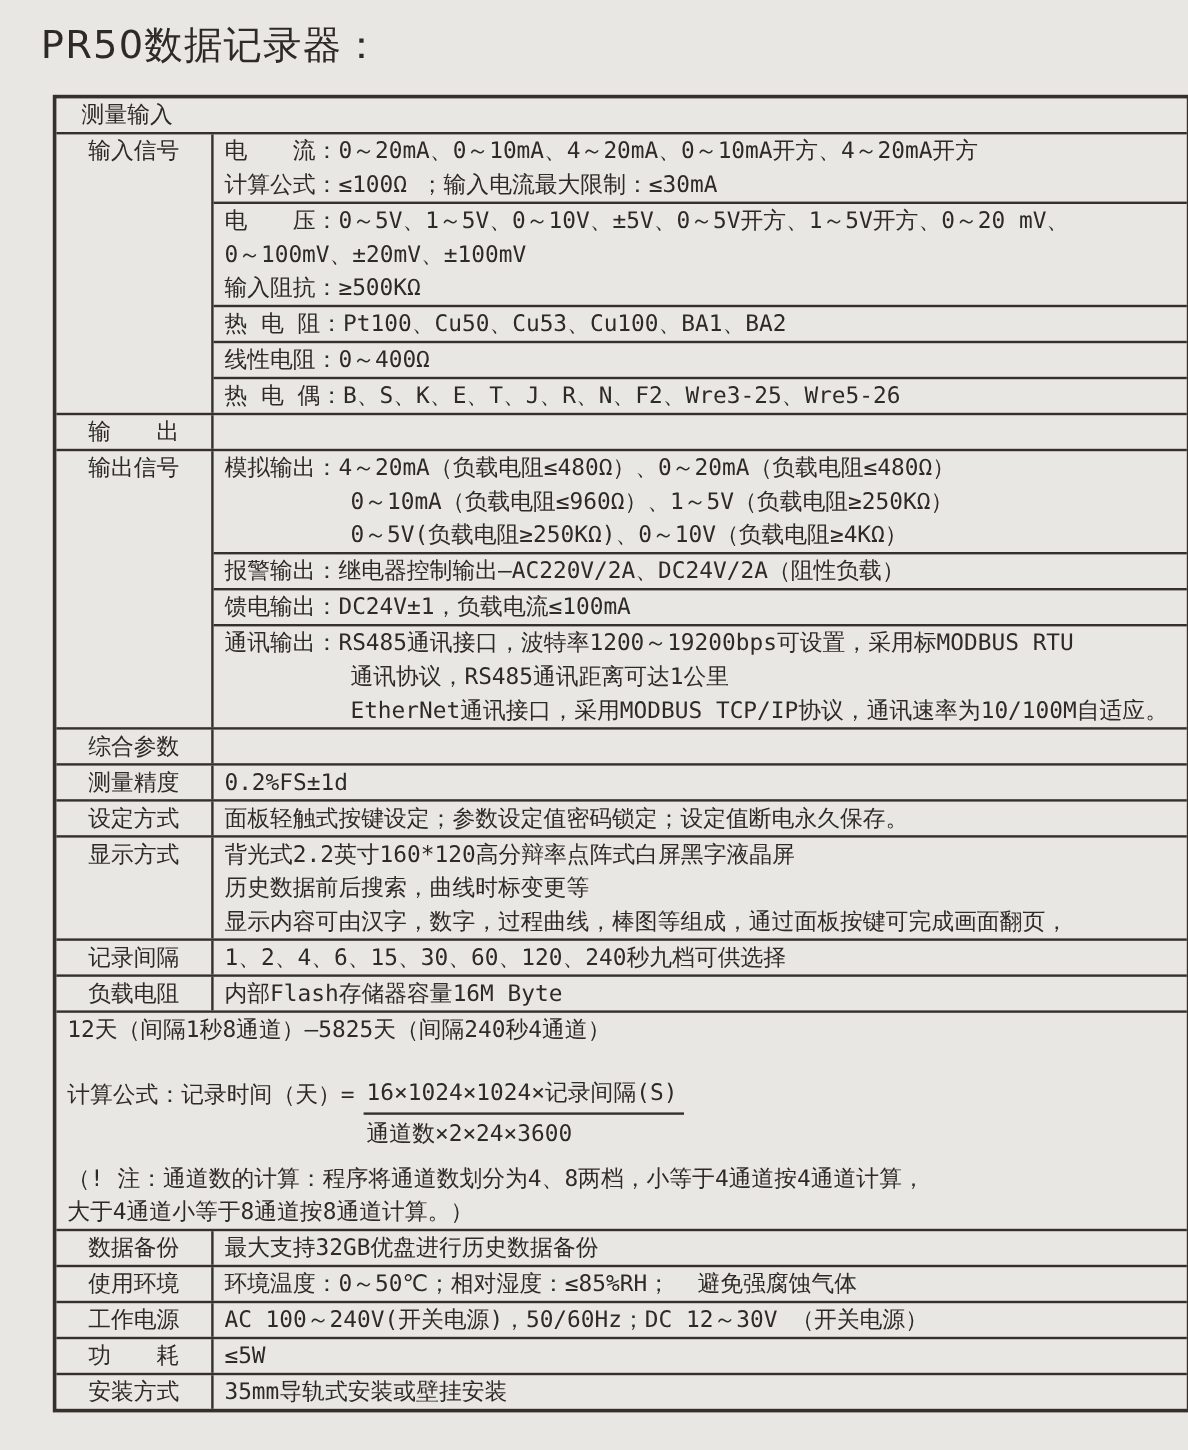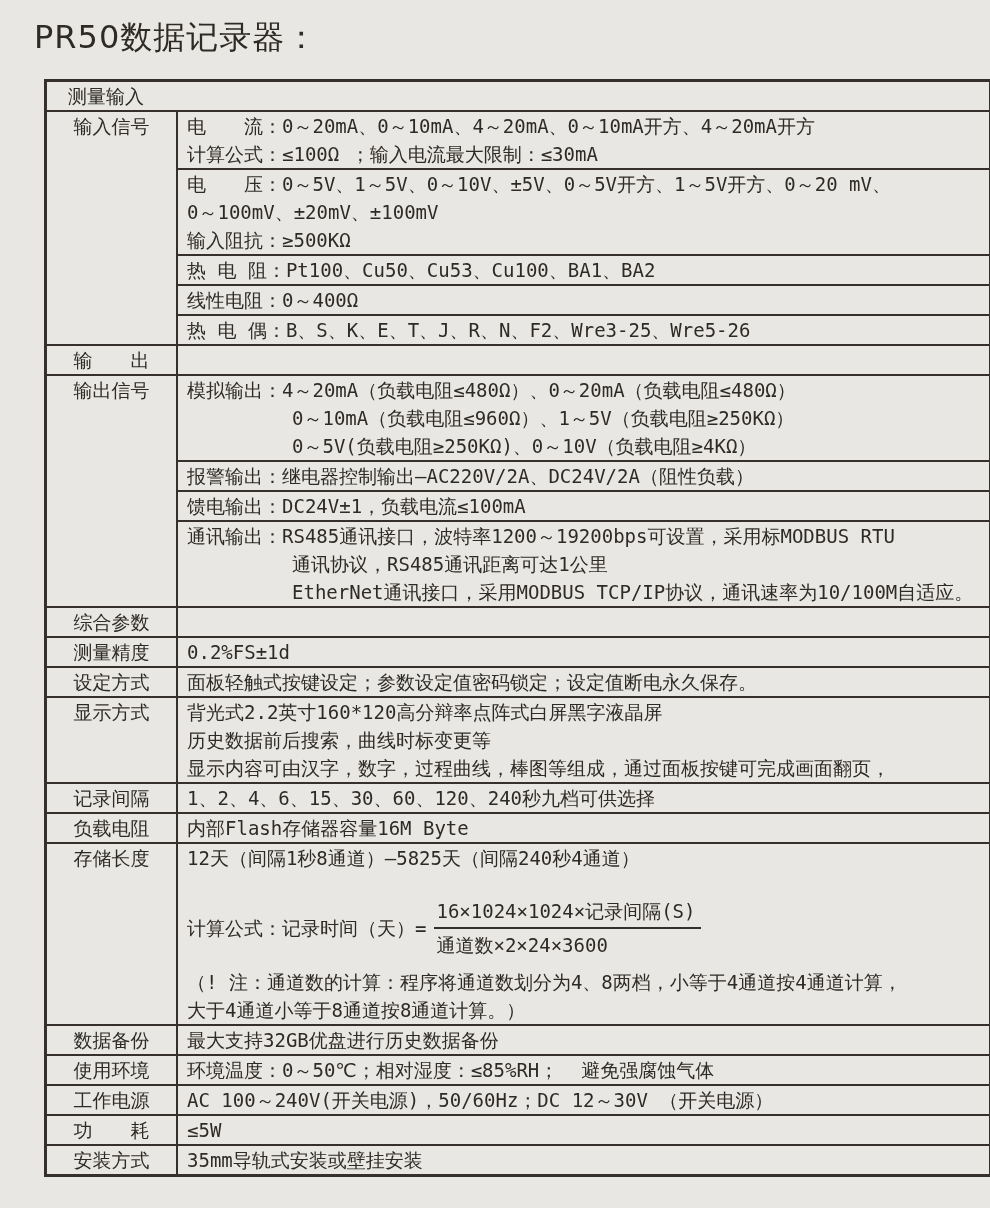--- a/index.html
+++ b/index.html
@@ -42,21 +42,21 @@
   .label span{line-height:28px;white-space:pre;}
   .label-full{width:100%;line-height:28px;padding-left:21px;white-space:pre;}
   .content{flex:1;min-width:0;}
   .content.pad{padding-left:9px;border-radius:12px;}
   .subrow{border-top:2px solid var(--border);padding-left:9px;}
   .subrow:first-child{border-top:none;}
   .line{line-height:28px;white-space:pre;}
   .line.indent{padding-left:105px;}
   .gap{height:26px;}
   .gap-sm{height:10px;}
-  .formula-line{display:flex;align-items:center;line-height:28px;}
+  .formula-line{display:flex;line-height:28px;}
   .frac{display:inline-block;vertical-align:middle;margin-left:8px;}
   .frac .num{display:block;border-bottom:2px solid var(--border);padding:0 6px 3px 2px;line-height:26px;white-space:pre;}
   .frac .den{display:block;padding:3px 2px 0;line-height:26px;white-space:pre;}
 </style>
 </head>
 <body>
 
 <h1 class="title">PR50数据记录器：</h1>
 
 <div class="spec-table" id="spec-table">
@@ -159,23 +159,20 @@
     </div>
     <div class="row">
       <div class="label">
         <span>负载电阻</span>
       </div>
       <div class="content pad">
         <div class="line">内部Flash存储器容量16M Byte</div>
       </div>
     </div>
     <div class="row top">
-      <div class="label">
-        <span>存储长度</span>
-      </div>
       <div class="content pad">
         <div class="line">12天（间隔1秒8通道）—5825天（间隔240秒4通道）</div>
         <div class="gap"></div>
         <div class="formula-line">
           <span>计算公式：记录时间（天）=</span>
           <span class="frac">
             <span class="num">16×1024×1024×记录间隔(S)</span>
             <span class="den">通道数×2×24×3600</span>
           </span>
         </div>

